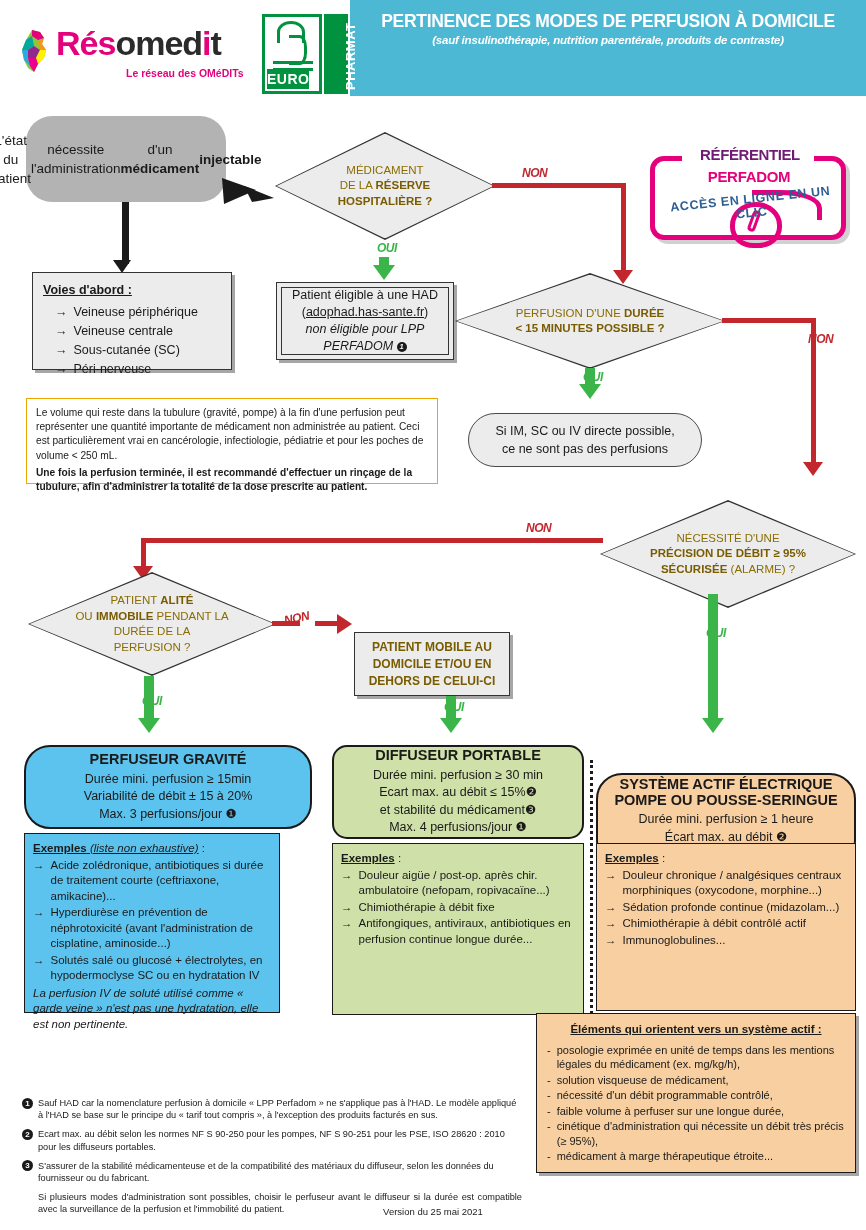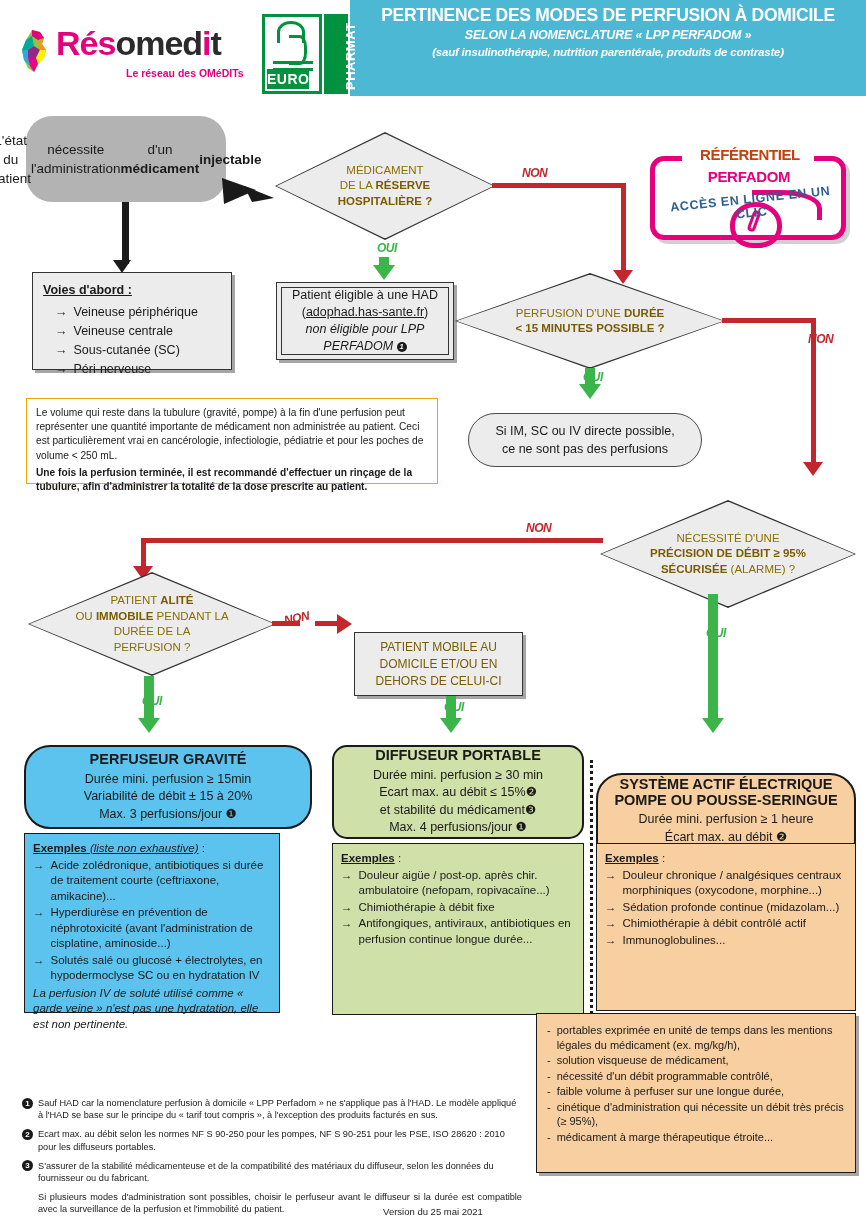--- a/index.html
+++ b/index.html
@@ -12,21 +12,21 @@
     color: #1a1a1a;
   }
   .abs { position: absolute; }
 
   
   #header-banner {
     left: 350px; top: 0; width: 516px; height: 96px;
     background: #4db8d4;
     color: #ffffff;
     text-align: center;
-    padding-top: 4px;
+    padding-top: 10px;
   }
   #header-banner .h1 {
     font-size: 17.5px; font-weight: bold; letter-spacing: -0.3px;
     line-height: 22px;
   }
   #header-banner .h2 {
     font-size: 12.5px; font-weight: bold; font-style: italic;
     line-height: 18px; letter-spacing: -0.2px;
   }
   #header-banner .h3 {
@@ -162,21 +162,21 @@
     position:absolute; left: 6px; top: 16px; width: 196px; height: 84px;
     border: 5px solid #e5007d; border-radius: 14px;
     box-shadow: 4px 4px 0 rgba(0,0,0,0.18);
   }
   #ref-notch {
     position:absolute; left: 38px; top: 11px; width: 132px; height: 14px;
     background:#fff;
   }
   #ref-title {
     position:absolute; left: 44px; top: 6px; width: 124px; text-align:center;
-    font-size: 15px; font-weight:bold; color:#c2410c; letter-spacing:-0.4px;
+    font-size: 15px; font-weight:bold; color:#701a75; letter-spacing:-0.4px;
   }
   #ref-sub {
     position:absolute; left: 20px; top: 28px; width: 170px; text-align:center;
     font-size: 15px; font-weight:bold; color:#e5007d; letter-spacing:-0.3px;
   }
   #ref-click {
     position:absolute; left: 14px; top: 52px; width: 186px; text-align:center;
     font-size: 12.5px; font-weight:bold; color:#2e5f94;
     transform: rotate(-6deg); letter-spacing: 0.6px;
   }
@@ -214,21 +214,20 @@
   .dotted-v {
     position:absolute; border-left: 3px dotted #1a1a1a;
   }
   a.lnk { color:#1a1a1a; }
 </style>
 </head>
 <body>
 
 <div class="abs" id="header-banner">
   <div class="h1">PERTINENCE DES MODES DE PERFUSION À DOMICILE</div>
-  <div class="h2">SELON LA NOMENCLATURE « LPP PERFADOM »</div>
   <div class="h3">(sauf insulinothérapie, nutrition parentérale, produits de contraste)</div>
 </div>
 
 <div class="abs" id="logo-resomedit">
   <svg id="logo-map" viewBox="0 0 34 46">
     <path d="M14 2 L22 4 L26 10 L24 16 L28 22 L26 30 L20 36 L16 44 L10 40 L6 32 L4 22 L8 12 Z" fill="#8dc63f"></path>
     <path d="M14 2 L22 4 L26 10 L20 12 L14 8 Z" fill="#e5007d"></path>
     <path d="M26 10 L24 16 L28 22 L22 22 L20 14 Z" fill="#f7941e"></path>
     <path d="M4 22 L8 12 L14 8 L16 18 L10 22 Z" fill="#00a99d"></path>
     <path d="M10 22 L16 18 L22 22 L18 30 L10 30 Z" fill="#92278f"></path>
@@ -385,23 +384,23 @@
 
 <div class="r-line abs" style="left:272px;top:621px;width:28px;height:5px;"></div>
 <div class="lbl-non" style="left:284px;top:611px;transform:rotate(-12deg);">NON</div>
 <div class="r-line abs" style="left:315px;top:621px;width:24px;height:5px;"></div>
 <div class="arrow-right-r abs" style="left:337px;top:614px;"></div>
 
 <div class="lbl-oui" style="left:142px;top:694px;">OUI</div>
 <div class="g-line abs" style="left:144px;top:676px;width:10px;height:48px;"></div>
 <div class="arrow-down-g abs" style="left:138px;top:718px;"></div>
 
-<div class="abs node-rect shadow-rect" style="left:354px;top:632px;width:169px;height:64px;
+<div class="abs node-rect shadow-rect" style="left:354px;top:632px;width:156px;height:64px;
      display:flex;flex-direction:column;align-items:center;justify-content:center;text-align:right;
-     font-weight:normal;color:#7a5c00;font-size:12px;line-height:17px;">
+     font-weight:bold;color:#7a5c00;font-size:12px;line-height:17px;">
   <div>PATIENT MOBILE AU</div>
   <div>DOMICILE ET/OU EN</div>
   <div>DEHORS DE CELUI-CI</div>
 </div>
 
 <div class="lbl-oui" style="left:444px;top:700px;">OUI</div>
 <div class="g-line abs" style="left:446px;top:696px;width:10px;height:28px;"></div>
 <div class="arrow-down-g abs" style="left:440px;top:718px;"></div>
 
 <div class="abs result c-blue" style="left:24px;top:745px;width:288px;height:84px;">
@@ -479,24 +478,25 @@
         <span>Chimiothérapie à débit contrôlé actif</span>
       </li>
     <li>
         <span class="ar">→</span>
         <span>Immunoglobulines...</span>
       </li>
   </ul>
 </div>
 
 <div class="abs ex-box c-orange shadow-rect" style="left:536px;top:1013px;width:320px;height:160px;padding:8px 10px;">
+  <div style="text-align:center;font-weight:bold;text-decoration:underline;margin-bottom:5px;font-size:11.5px;">Éléments qui orientent vers un système actif :</div>
   <ul class="ex-list" style="font-size:11px;line-height:14.5px;">
     <li>
         <span class="ar">-</span>
-        <span>portables exprimée en unité de temps dans les mentions légales du médicament (ex. mg/kg/h),</span>
+        <span>posologie exprimée en unité de temps dans les mentions légales du médicament (ex. mg/kg/h),</span>
       </li>
     <li>
         <span class="ar">-</span>
         <span>solution visqueuse de médicament,</span>
       </li>
     <li>
         <span class="ar">-</span>
         <span>nécessité d'un débit programmable contrôlé,</span>
       </li>
     <li>

